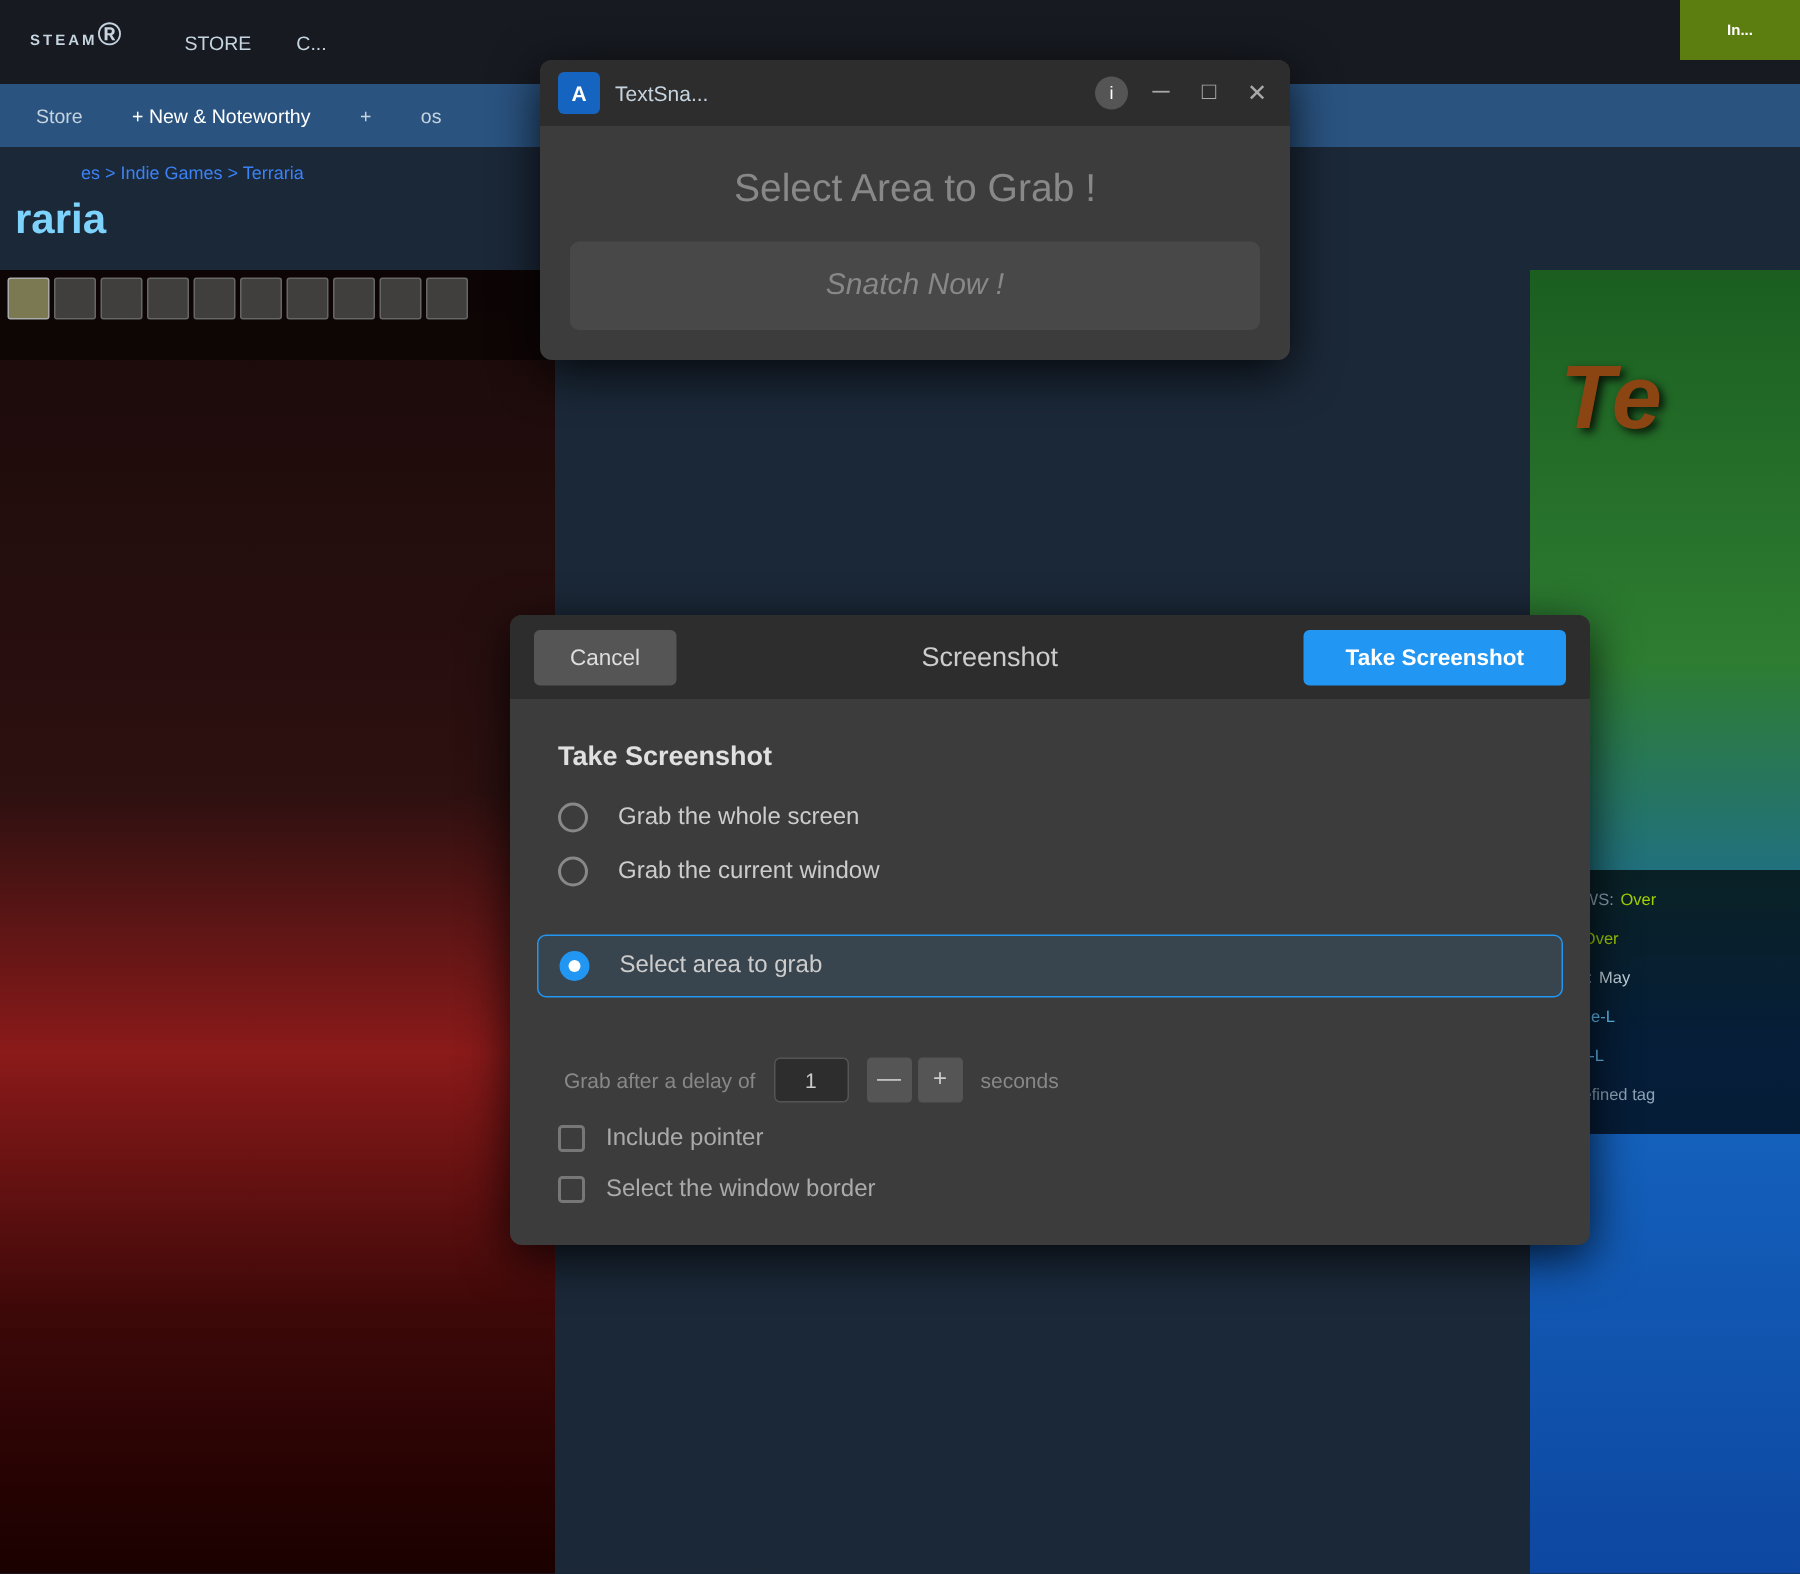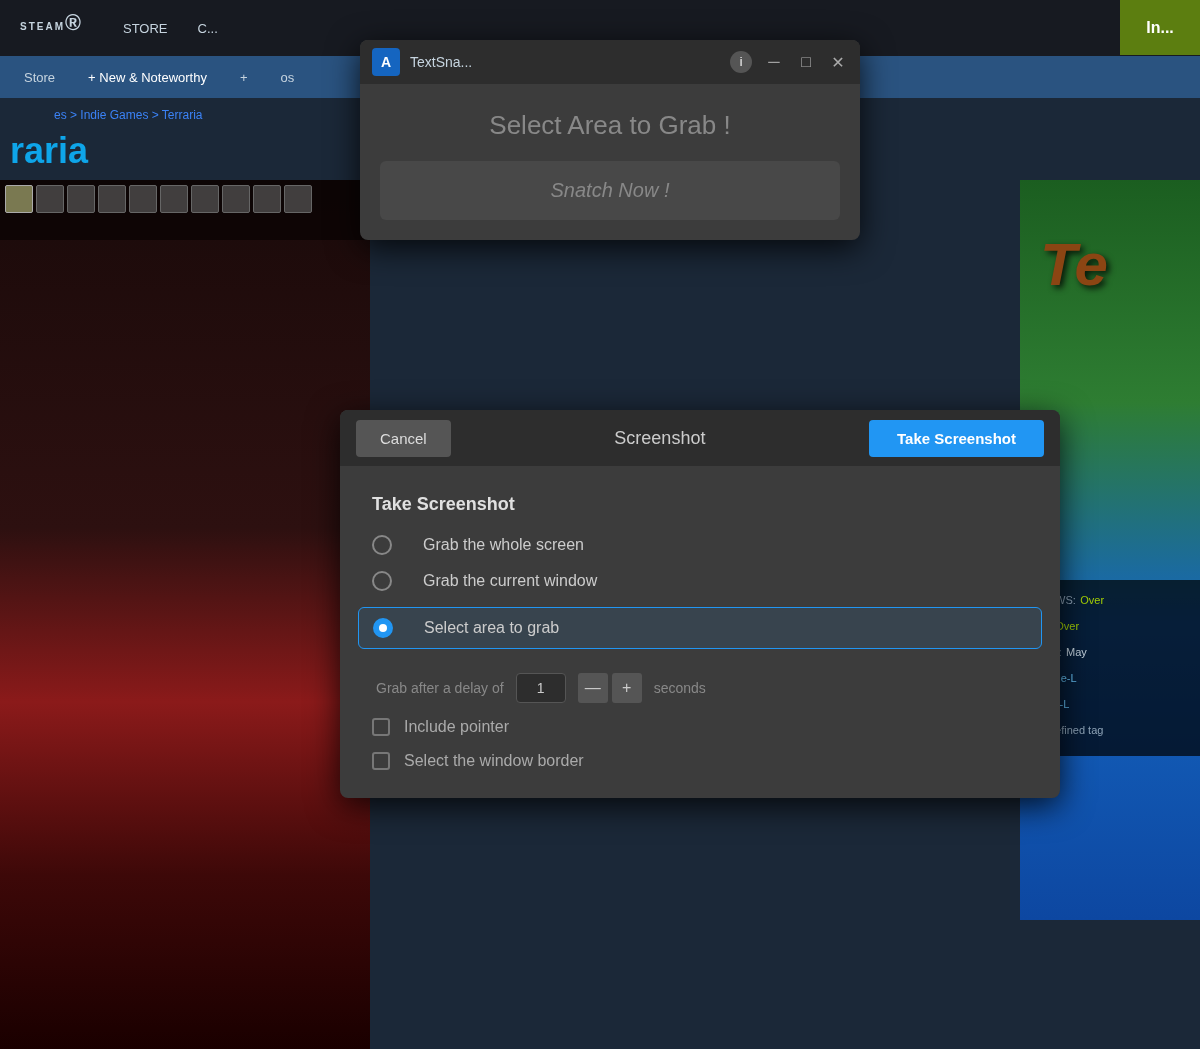--- a/index.html
+++ b/index.html
@@ -52,27 +52,27 @@
       gap: 30px;
       color: #c6d4df;
       font-size: 13px;
       font-weight: 500;
     }
 
     .top-right {
       position: absolute;
       right: 0; top: 0;
       width: 80px;
-      height: 55px;
+      height: 40px;
       background: #5c7e10;
       display: flex;
       align-items: center;
       justify-content: center;
       color: white;
-      font-size: 16px;
+      font-size: 10px;
       font-weight: bold;
     }
 
     
     .steam-subnav {
       position: absolute;
       top: 56px; left: 0; right: 0;
       height: 42px;
       background: #2a5380;
       display: flex;
@@ -100,22 +100,22 @@
       color: #3b82f6;
       font-size: 12px;
       z-index: 1;
       margin-left: 44px;
     }
 
     
     .page-title {
       position: absolute;
       top: 130px; left: 10px;
-      color: #0ea5e9;
-      font-size: 36px;
+      color: #7dd3fc;
+      font-size: 28px;
       font-weight: bold;
       z-index: 1;
     }
 
     
     .game-area {
       position: absolute;
       top: 180px; left: 0;
       width: 370px;
       height: 870px;
@@ -155,21 +155,21 @@
     .inv-slot.active {
       background: rgba(150,150,100,0.8);
       border-color: #aaa;
     }
 
     
     .game-right {
       position: absolute;
       top: 180px; right: 0;
       width: 180px;
-      height: 740px;
+      height: 870px;
       background: linear-gradient(to bottom, #1b5e20 0%, #2e7d32 30%, #1565c0 60%, #0d47a1 100%);
       z-index: 0;
       overflow: hidden;
     }
 
     .terraria-logo {
       position: absolute;
       top: 50px; left: 20px;
       font-size: 60px;
       font-weight: 900;
@@ -365,30 +365,30 @@
     .radio-group {
       display: flex;
       flex-direction: column;
       gap: 16px;
       margin-bottom: 24px;
     }
 
     .radio-item {
       display: flex;
       align-items: center;
-      gap: 31px;
+      gap: 20px;
       cursor: pointer;
     }
 
     .radio-item.selected {
       background: rgba(33, 150, 243, 0.1);
       border: 1px solid #2196F3;
       border-radius: 6px;
       padding: 10px 14px;
-      margin: 0 -14px;
+      margin: 16px -14px;
     }
 
     .radio-circle {
       width: 20px;
       height: 20px;
       border-radius: 50%;
       border: 2px solid #888;
       display: flex;
       align-items: center;
       justify-content: center;

